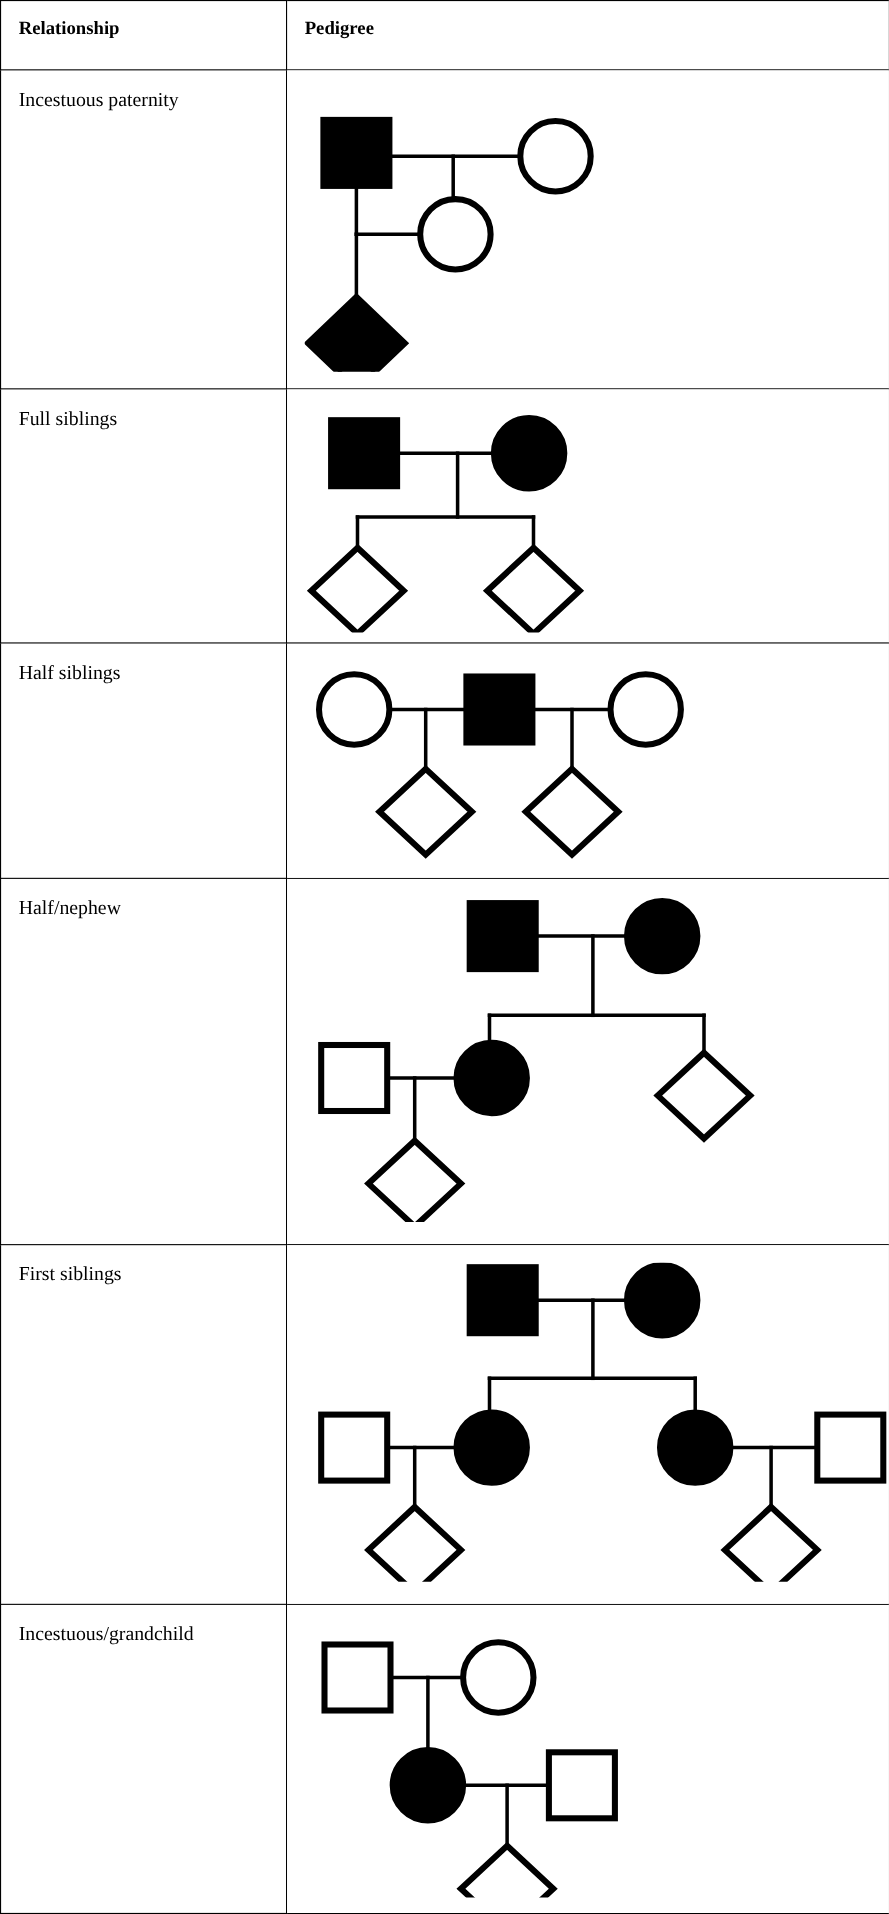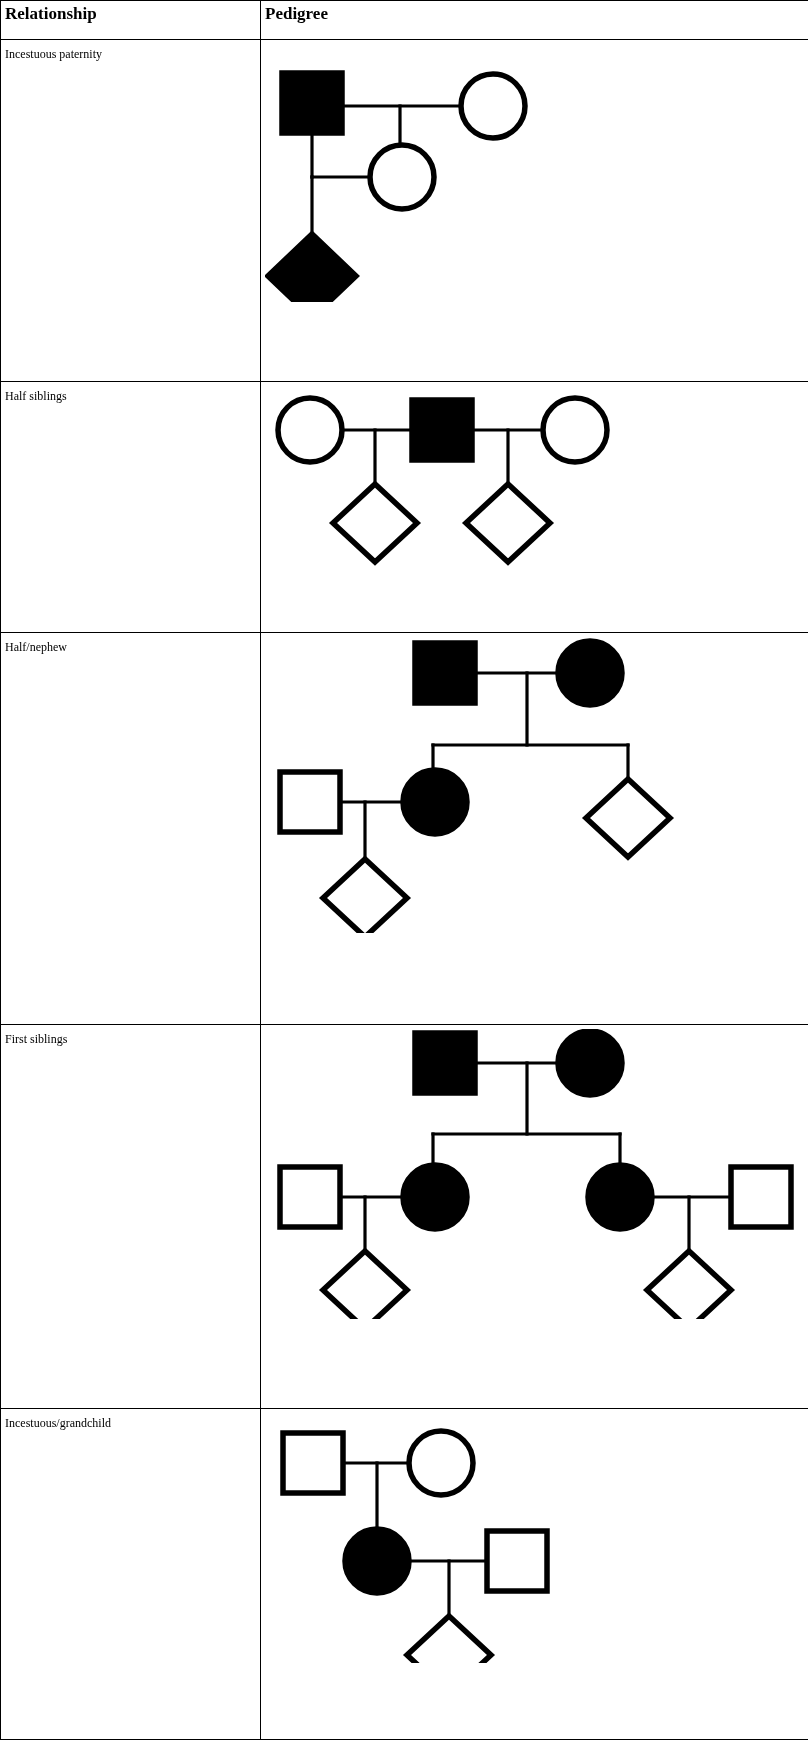--- a/index.html
+++ b/index.html
@@ -1,23 +1,23 @@
 <!DOCTYPE html>
 <html><head>
 <meta charset="utf-8">
 <style>
   html,body{margin:0;padding:0;background:#ffffff;}
   body{width:808px;height:1740px;font-family:"Liberation Serif",serif;color:#000;}
   #sheet{position:relative;width:808px;height:1740px;box-sizing:border-box;}
   table.ped{border-collapse:collapse;width:808px;height:1740px;table-layout:fixed;}
-  table.ped td,table.ped th{border:1.3px solid #000;padding:4px;vertical-align:top;background:#fff;}
+  table.ped td,table.ped th{border:1.3px solid #000;padding:16px;vertical-align:top;background:#fff;}
   col.c1{width:260px;}
   col.c2{width:548px;}
   th.hdr{font-weight:bold;font-size:17px;text-align:left;padding:6px 0 6px 8px;height:30px;line-height:18px;}
-  td.lbl{font-size:12px;line-height:20px;padding:5px 0 0 8px;font-weight:normal;}
+  td.lbl{font-size:18px;line-height:20px;padding:5px 0 0 8px;font-weight:normal;}
   td.dia{position:relative;padding:0;}
   .canvas{position:relative;width:548px;height:100%;}
   svg.pg{display:block;position:absolute;left:0;top:0;}
   .sym{stroke:#000;stroke-width:5.5;}
   .open{fill:#ffffff;}
   .filled{fill:#000000;}
   .ln{stroke:#000;stroke-width:3.2;fill:none;stroke-linecap:square;}
 </style>
 </head>
 <body>
@@ -56,20 +56,38 @@
               <circle class="sym open" cx="228" cy="62" r="32"></circle>
 
               <circle class="sym open" cx="137" cy="133" r="32"></circle>
 
               <polygon class="sym filled" points="47,190 91,232 47,274 3,232"></polygon>
             </svg>
           </div>
         </td>
       </tr>
 
+      <tr style="height:205px;">
+        <td class="lbl">Full siblings</td>
+        <td class="dia">
+          <div class="canvas">
+            <svg class="pg" width="548" height="205" viewBox="0 0 548 205">
+              <path class="ln" d="M82 42 L173 42"></path>
+              <path class="ln" d="M139 42 L139 100"></path>
+              <path class="ln" d="M48 100 L208 100"></path>
+              <path class="ln" d="M48 100 L48 128"></path>
+              <path class="ln" d="M208 100 L208 128"></path>
+              <rect class="sym filled" x="24" y="12" width="60" height="60"></rect>
+              <circle class="sym filled" cx="204" cy="42" r="32"></circle>
+              <polygon class="sym open" points="48,128 90,167 48,206 6,167"></polygon>
+              <polygon class="sym open" points="208,128 250,167 208,206 166,167"></polygon>
+            </svg>
+          </div>
+        </td>
+      </tr>
 
       <tr style="height:190px;margin-top:20px;">
         <td class="lbl">Half siblings</td>
         <td class="dia">
           <div class="canvas">
             <svg class="pg" width="548" height="190" viewBox="0 0 548 190">
               <path class="ln" d="M47 44 L147 44"></path>
               <path class="ln" d="M207 44 L307 44"></path>
               <path class="ln" d="M110 44 L110 98"></path>
               <path class="ln" d="M243 44 L243 98"></path>

